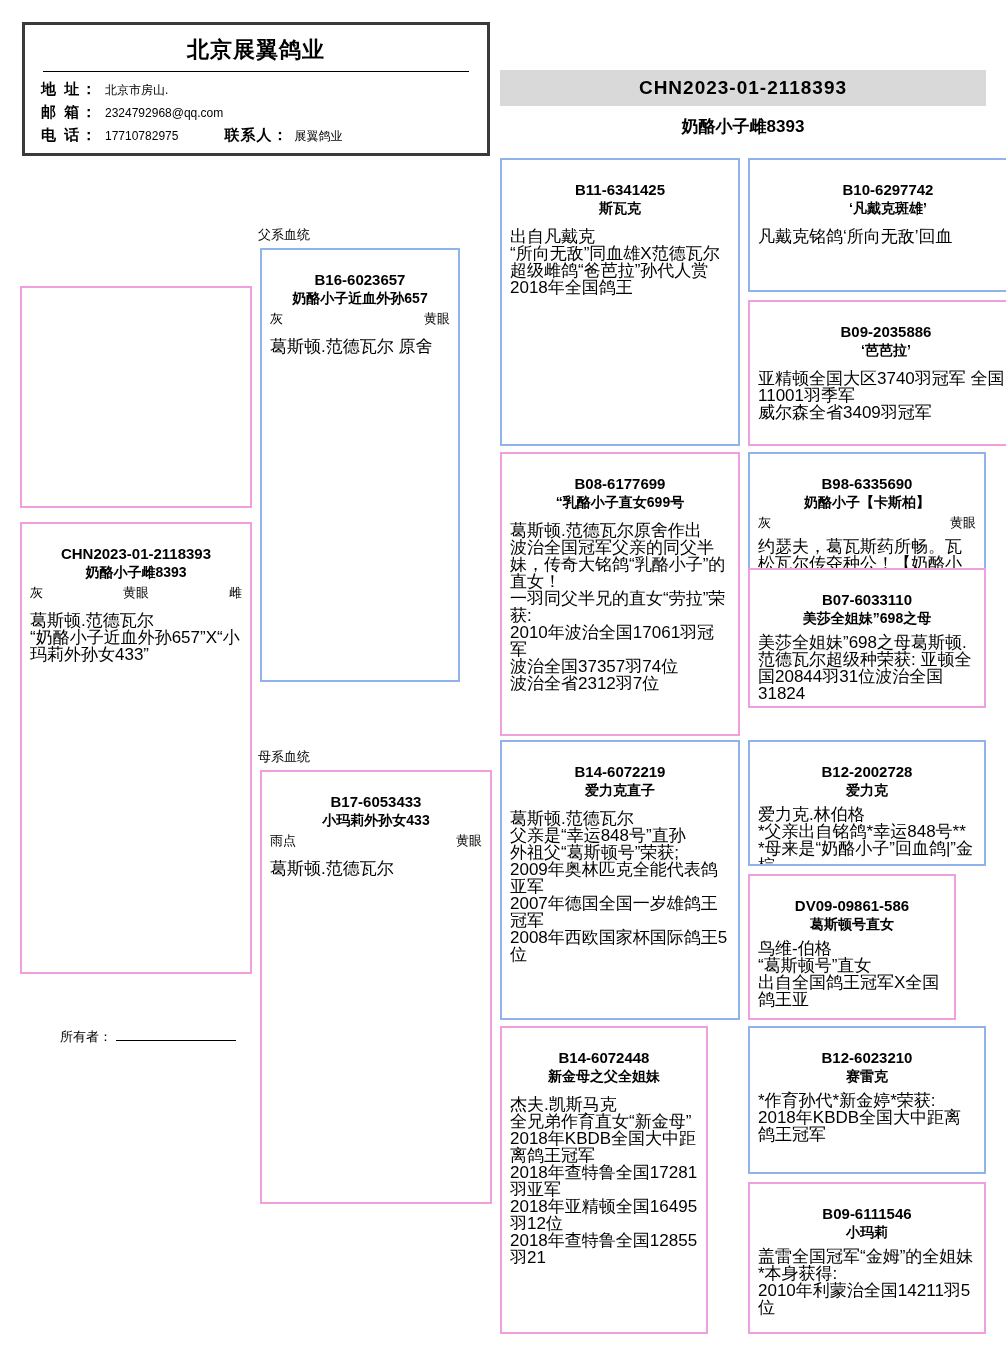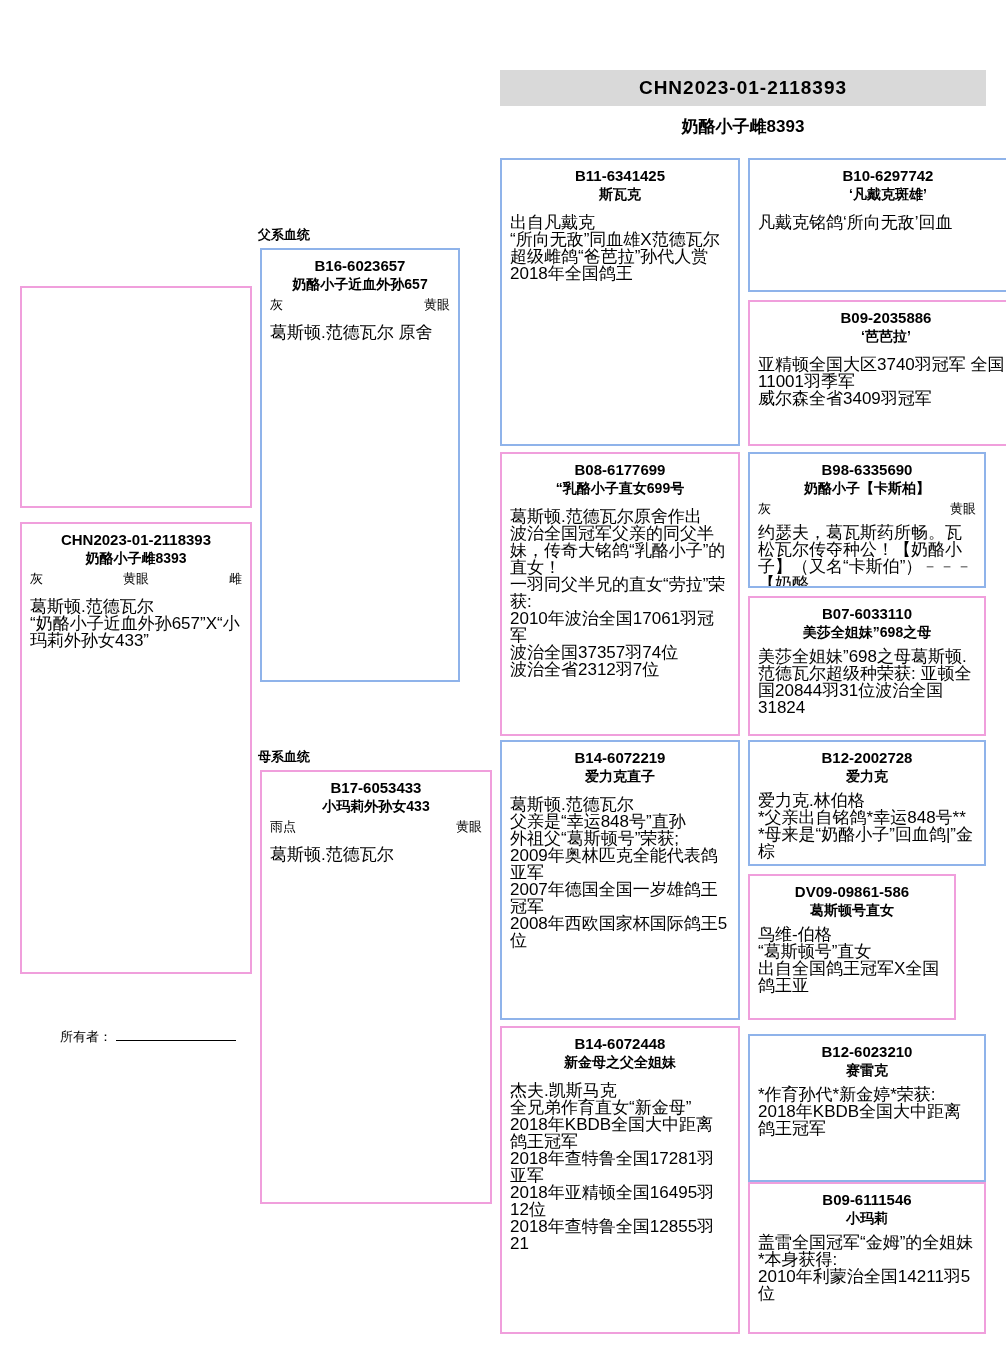--- a/index.html
+++ b/index.html
@@ -94,21 +94,21 @@
     text-align: center;
     font-size: 17px;
     font-weight: bold;
   }
 
   
   .box {
     position: absolute;
     box-sizing: border-box;
     background: #fff;
-    padding: 6px 8px;
+    padding: 20px 8px;
     overflow: hidden;
   }
   .box.pink {
     border: 2px solid #f09fdc;
   }
   .box.blue {
     border: 2px solid #8fb3ea;
   }
   .box .bid {
     text-align: center;
@@ -136,21 +136,21 @@
     white-space: pre-line;
   }
   .box .body.tight {
     margin-top: 6px;
   }
 
   
   .section-label {
     position: absolute;
     font-size: 13px;
-    font-weight: bold;
+    font-weight: normal;
   }
 
   
   .owner {
     position: absolute;
     left: 60px;
     top: 1028px;
     font-size: 13px;
   }
   .owner .line {
@@ -158,20 +158,40 @@
     width: 120px;
     border-bottom: 1px solid #000;
     margin-left: 4px;
   }
 </style>
 </head>
 <body>
 
 <div class="page">
 
+  <div class="company-card">
+    <div class="company-title">北京展翼鸽业</div>
+    <div class="company-rule"></div>
+    <div class="company-rows">
+      <div class="crow">
+        <span class="clabel">地 址：</span>
+        <span class="cvalue">北京市房山.</span>
+      </div>
+      <div class="crow">
+        <span class="clabel">邮 箱：</span>
+        <span class="cvalue">2324792968@qq.com</span>
+      </div>
+      <div class="crow">
+        <span class="clabel">电 话：</span>
+        <span class="cvalue">17710782975</span>
+        <span class="contact-label">联系人：</span>
+        <span class="contact-value">展翼鸽业</span>
+      </div>
+    </div>
+  </div>
 
   <div class="ring-banner">CHN2023-01-2118393</div>
   <div class="ring-name">奶酪小子雌8393</div>
 
   <div class="section-label" style="left:258px; top:226px;">父系血统</div>
   <div class="section-label" style="left:258px; top:748px;">母系血统</div>
 
   <div class="box pink" style="left:20px; top:286px; width:232px; height:222px;"></div>
 
   <div class="box pink" style="left:20px; top:522px; width:232px; height:452px;">
@@ -232,21 +252,21 @@
     <div class="bid">B14-6072219</div>
     <div class="bname">爱力克直子</div>
     <div class="body">葛斯顿.范德瓦尔
 父亲是“幸运848号”直孙
 外祖父“葛斯顿号”荣获;
 2009年奥林匹克全能代表鸽亚军
 2007年德国全国一岁雄鸽王冠军
 2008年西欧国家杯国际鸽王5位</div>
   </div>
 
-  <div class="box pink" style="left:500px; top:1026px; width:240px; height:308px;">
+  <div class="box pink" style="left:500px; top:1026px; width:208px; height:308px;">
     <div class="bid">B14-6072448</div>
     <div class="bname">新金母之父全姐妹</div>
     <div class="body">杰夫.凯斯马克
 全兄弟作育直女“新金母”
 2018年KBDB全国大中距离鸽王冠军
 2018年查特鲁全国17281羽亚军
 2018年亚精顿全国16495羽12位
 2018年查特鲁全国12855羽21</div>
   </div>
 
@@ -266,21 +286,21 @@
   <div class="box blue" style="left:748px; top:452px; width:238px; height:136px;">
     <div class="bid">B98-6335690</div>
     <div class="bname">奶酪小子【卡斯柏】</div>
     <div class="attrs">
       <span>灰</span>
       <span>黄眼</span>
     </div>
     <div class="body tight">约瑟夫，葛瓦斯药所畅。瓦松瓦尔传夺种公！【奶酪小子】（又名“卡斯伯”）﹣﹣﹣【奶酪</div>
   </div>
 
-  <div class="box pink" style="left:748px; top:596px; width:238px; height:140px;">
+  <div class="box pink" style="left:748px; top:568px; width:238px; height:140px;">
     <div class="bid">B07-6033110</div>
     <div class="bname">美莎全姐妹”698之母</div>
     <div class="body tight">美莎全姐妹”698之母葛斯顿.范德瓦尔超级种荣获: 亚顿全国20844羽31位波治全国31824</div>
   </div>
 
   <div class="box blue" style="left:748px; top:740px; width:238px; height:126px;">
     <div class="bid">B12-2002728</div>
     <div class="bname">爱力克</div>
     <div class="body tight">爱力克.林伯格
 *父亲出自铭鸽*幸运848号**
@@ -288,21 +308,21 @@
   </div>
 
   <div class="box pink" style="left:748px; top:874px; width:208px; height:146px;">
     <div class="bid">DV09-09861-586</div>
     <div class="bname">葛斯顿号直女</div>
     <div class="body tight">鸟维-伯格
 “葛斯顿号”直女
 出自全国鸽王冠军X全国鸽王亚</div>
   </div>
 
-  <div class="box blue" style="left:748px; top:1026px; width:238px; height:148px;margin-top:8px;">
+  <div class="box blue" style="left:748px; top:1026px; width:238px; height:148px;">
     <div class="bid">B12-6023210</div>
     <div class="bname">赛雷克</div>
     <div class="body tight">*作育孙代*新金婷*荣获:
 2018年KBDB全国大中距离鸽王冠军</div>
   </div>
 
   <div class="box pink" style="left:748px; top:1182px; width:238px; height:152px;">
     <div class="bid">B09-6111546</div>
     <div class="bname">小玛莉</div>
     <div class="body tight">盖雷全国冠军“金姆”的全姐妹*本身获得:

